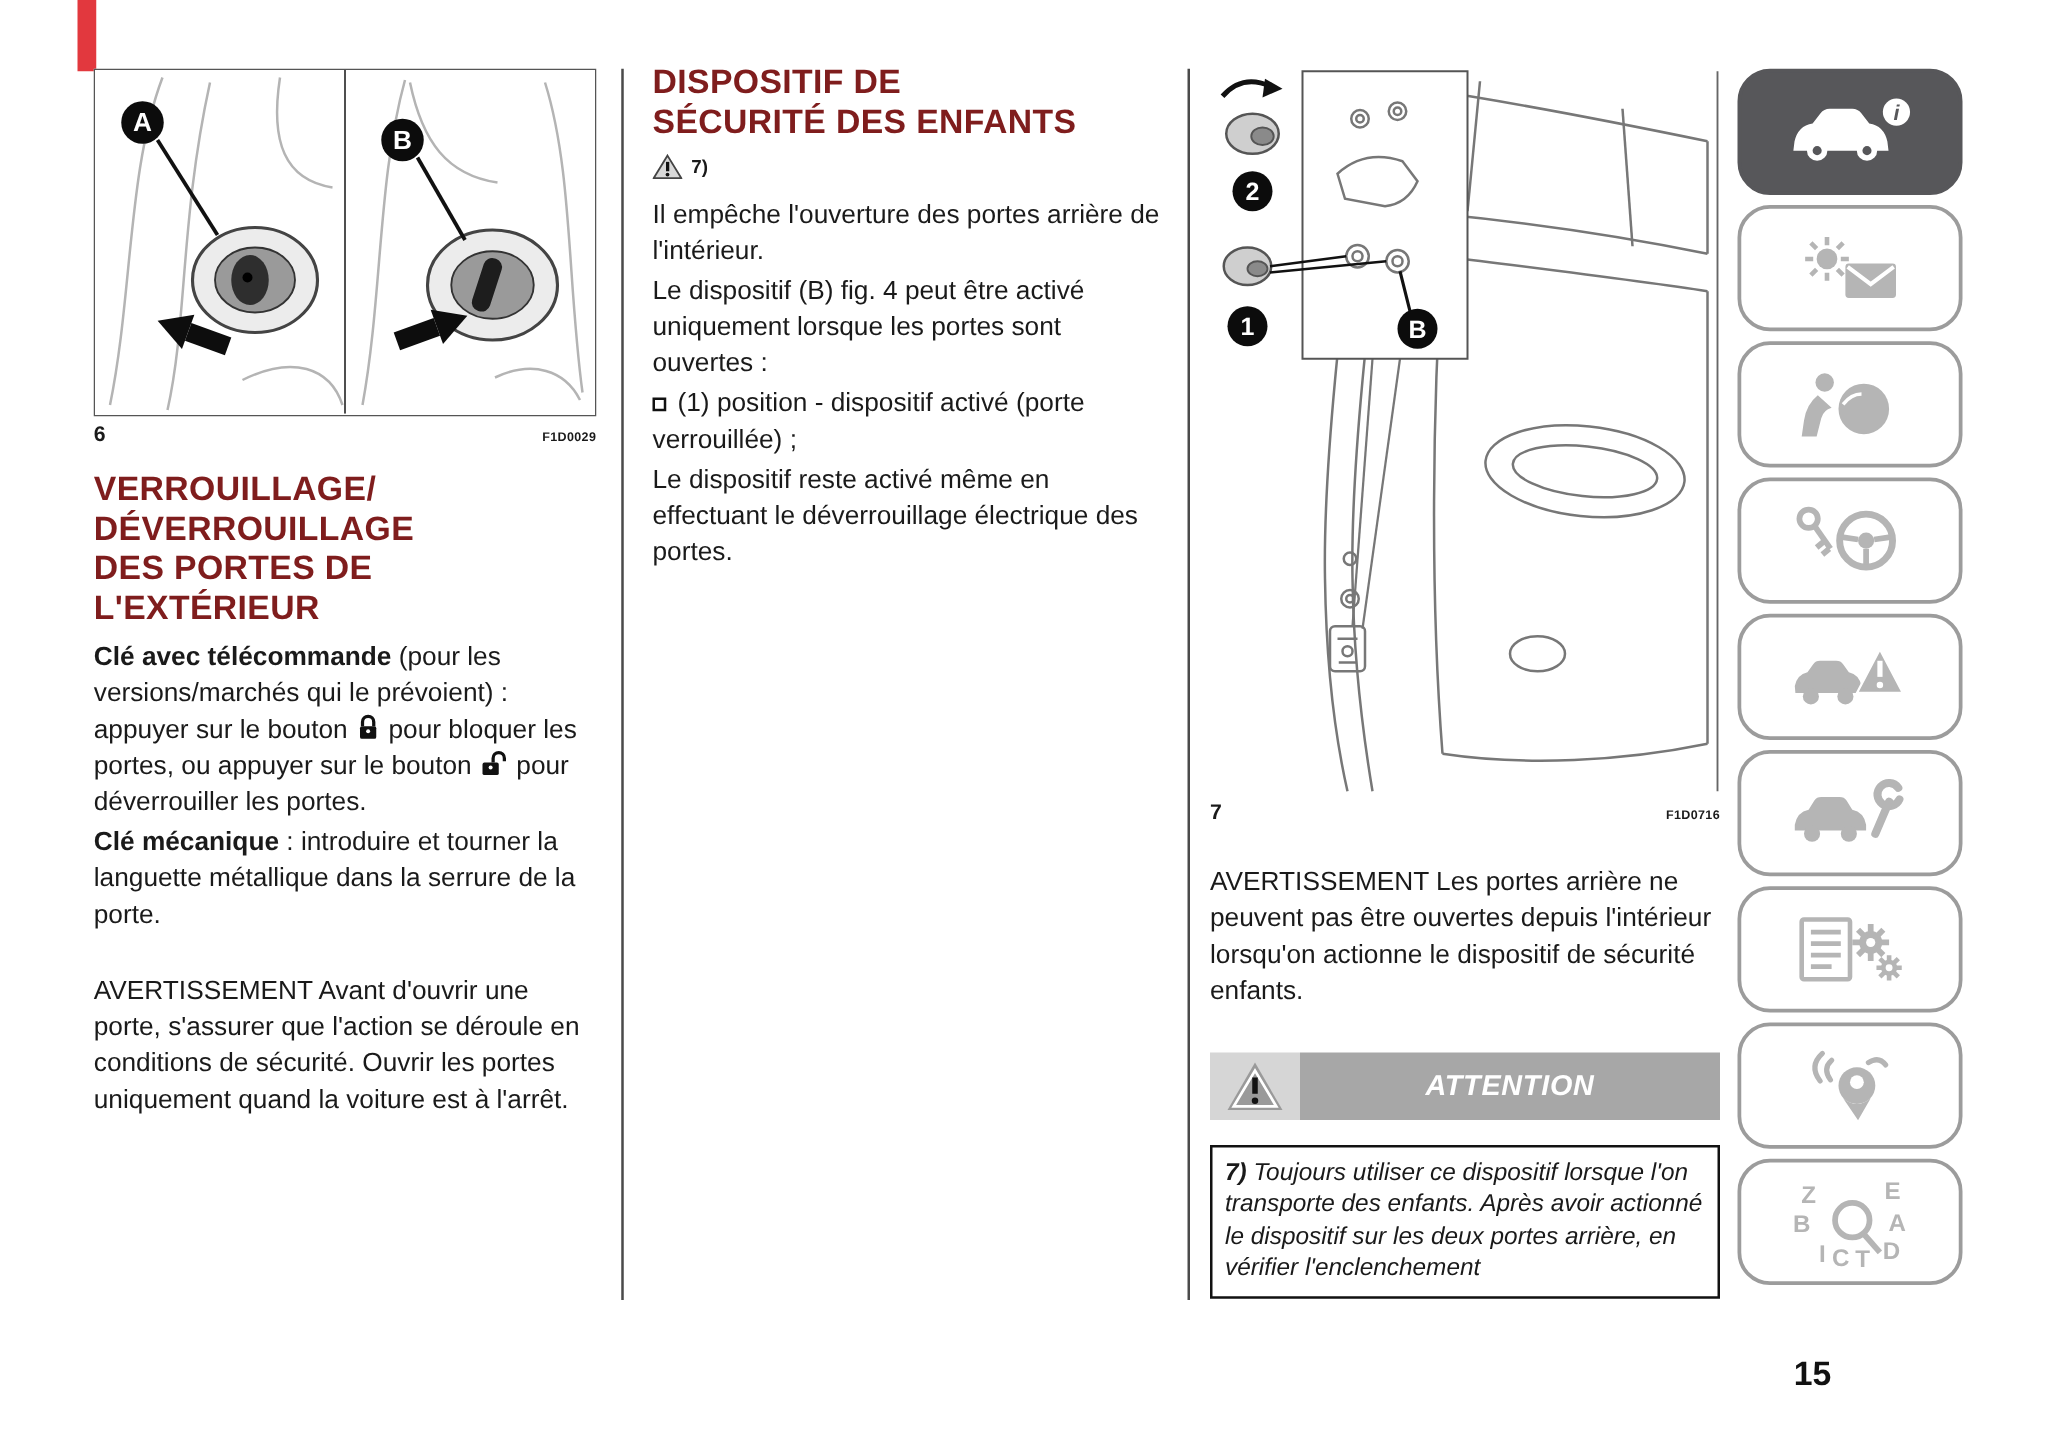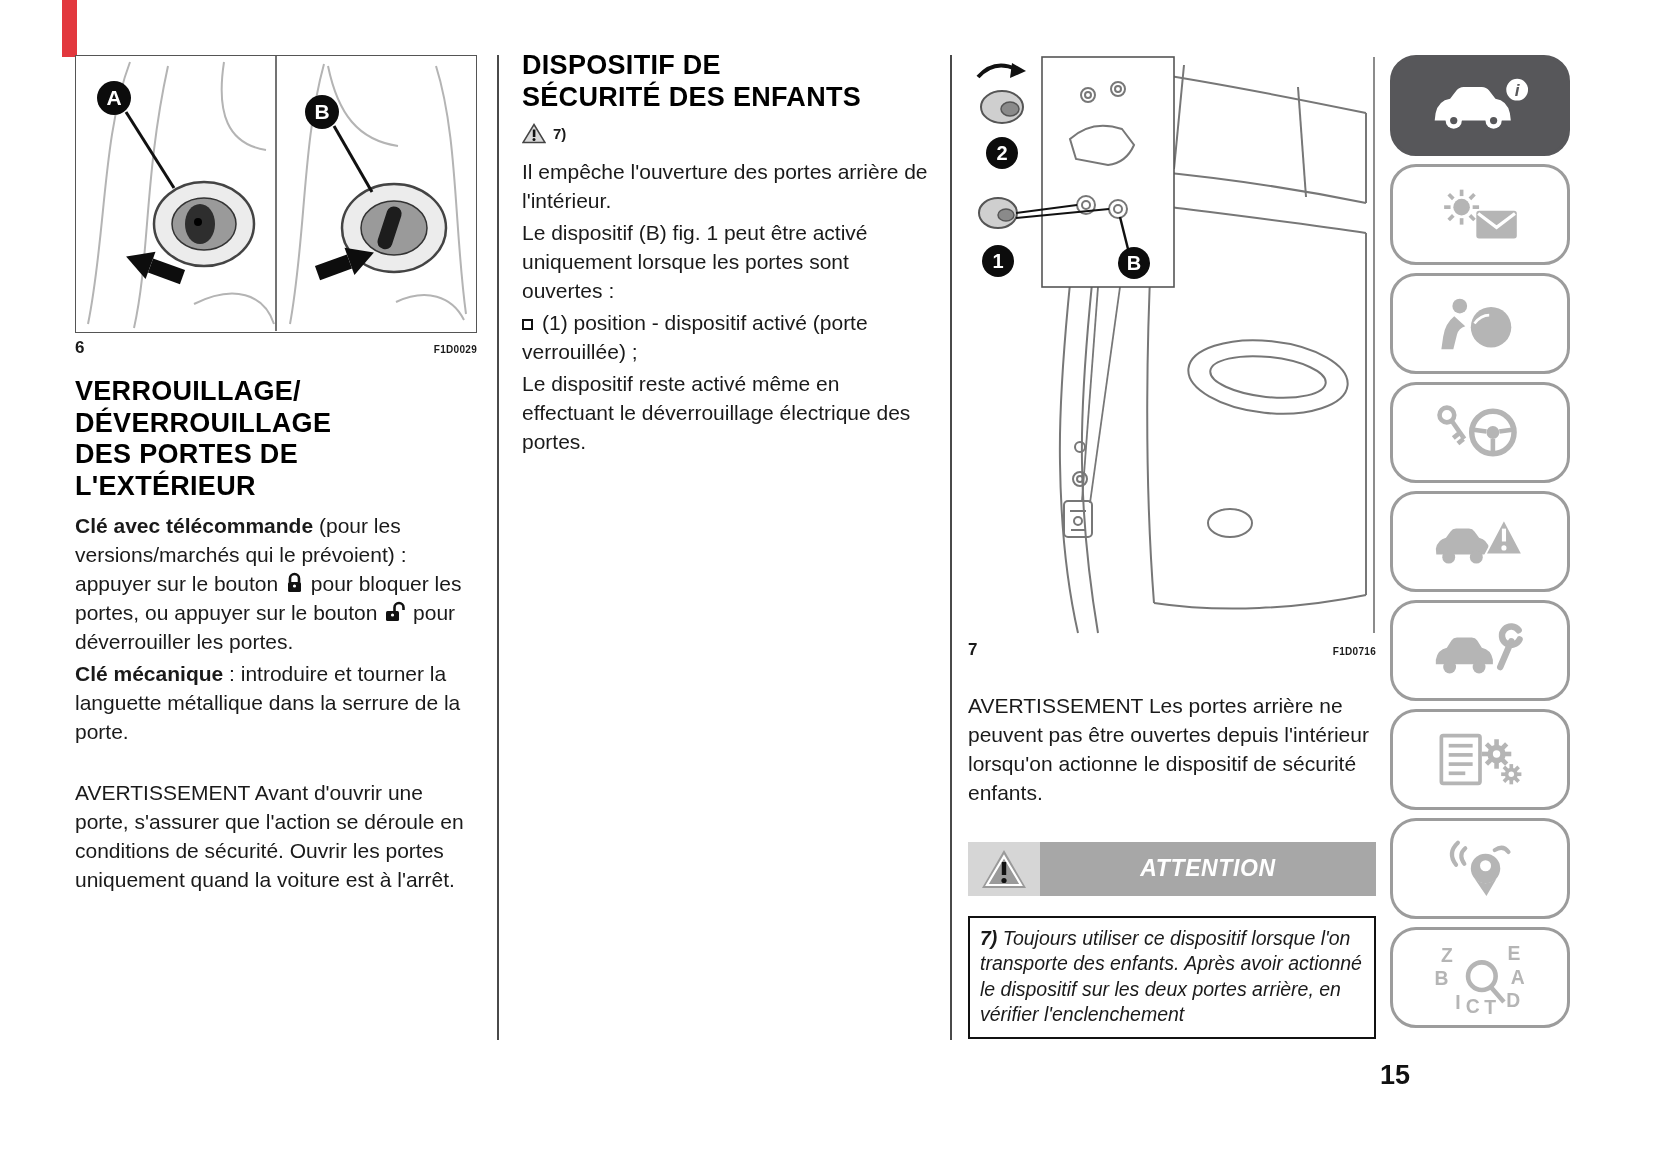--- a/index.html
+++ b/index.html
@@ -17,21 +17,21 @@
 
   .fig { position:relative; background:#fff; }
   .fig6 { width:402px; height:278px; border:1.5px solid #555; }
   .fig7 { width:408px; height:580px; }
   .fig-caption { display:flex; justify-content:space-between; align-items:baseline;
                  margin-top:5px; font-weight:bold; }
   .fig-num { font-size:17px; }
   .fig-code { font-size:10px; letter-spacing:0.3px; }
 
   .heading { font-size:27px; font-weight:bold; line-height:1.17; letter-spacing:0.3px;
-             white-space:pre-line; color:#000000; margin:18px 0 10px; }
+             white-space:pre-line; color:#7f1d1d; margin:18px 0 10px; }
   .heading-top { margin-top:0; }
   .body { font-size:21px; line-height:1.38; color:#1a1a1a; margin-bottom:3px; }
   .body strong { font-weight:bold; }
   .spaced { margin-top:32px; }
 
   .note-ref-row { display:flex; align-items:center; gap:7px; margin:8px 0 14px; }
   .note-ref-num { font-size:15px; font-weight:bold; }
 
   .bullet-sq { display:inline-block; width:11px; height:11px; border:2.5px solid #111;
                margin-right:9px; vertical-align:0px; }
@@ -47,21 +47,21 @@
   .note-box { margin-top:20px; width:408px; border:2.5px solid #111; padding:8px 10px 10px;
               font-style:italic; font-size:19.5px; line-height:1.3; }
   .note-box strong { font-weight:bold; }
 
   .sidebar { position:absolute; left:1390px; top:55px; width:180px;
              display:flex; flex-direction:column; gap:8px; }
   .tab { height:101px; background:#fff; border:3px solid #9c9c9c; border-radius:26px;
          display:flex; align-items:center; justify-content:center; cursor:pointer; }
   .tab.active { background:#57575a; border-color:#57575a; }
 
-  .page-num { position:absolute; left:1380px; top:1060px; width:85px; text-align:left;
+  .page-num { position:absolute; left:1380px; top:1084px; width:85px; text-align:right;
               font-size:27px; font-weight:bold; color:#111; }
 </style>
 </head>
 <body>
 
 <div class="corner-bar"></div>
 <div class="vdiv" style="left:497px;"></div>
 <div class="vdiv" style="left:950px;"></div>
 
 <section class="col col-left">
@@ -142,21 +142,21 @@
   <div class="note-ref-row">
     <svg width="24" height="21" viewBox="0 0 24 21">
       <polygon points="12,1.5 23,19.5 1,19.5" fill="#d9d9d9" stroke="#444" stroke-width="1.5"></polygon>
       <rect x="10.8" y="6.5" width="2.6" height="7.5" fill="#111"></rect>
       <circle cx="12" cy="16.6" r="1.5" fill="#111"></circle>
     </svg>
     <span class="note-ref-num">7)</span>
   </div>
 
   <p class="body">Il empêche l'ouverture des portes arrière de l'intérieur.</p>
-  <p class="body">Le dispositif (B) fig. 1 peut être activé uniquement lorsque les portes sont ouvertes :</p>
+  <p class="body">Le dispositif (B) fig. 4 peut être activé uniquement lorsque les portes sont ouvertes :</p>
   <p class="body">
     <span class="bullet-sq"></span><span>(1) position - dispositif activé (porte verrouillée) ;</span>
   </p>
   <p class="body">Le dispositif reste activé même en effectuant le déverrouillage électrique des portes.</p>
 </section>
 
 <section class="col col-right">
 
   <figure class="fig fig7">
     <svg viewBox="0 0 408 580" width="408" height="580">

